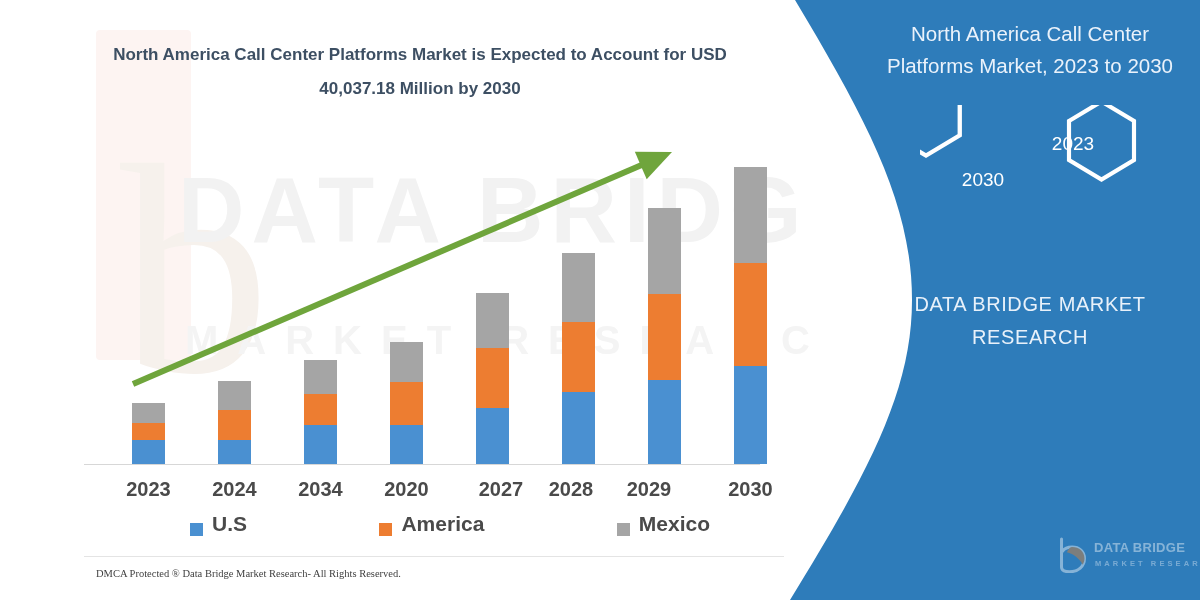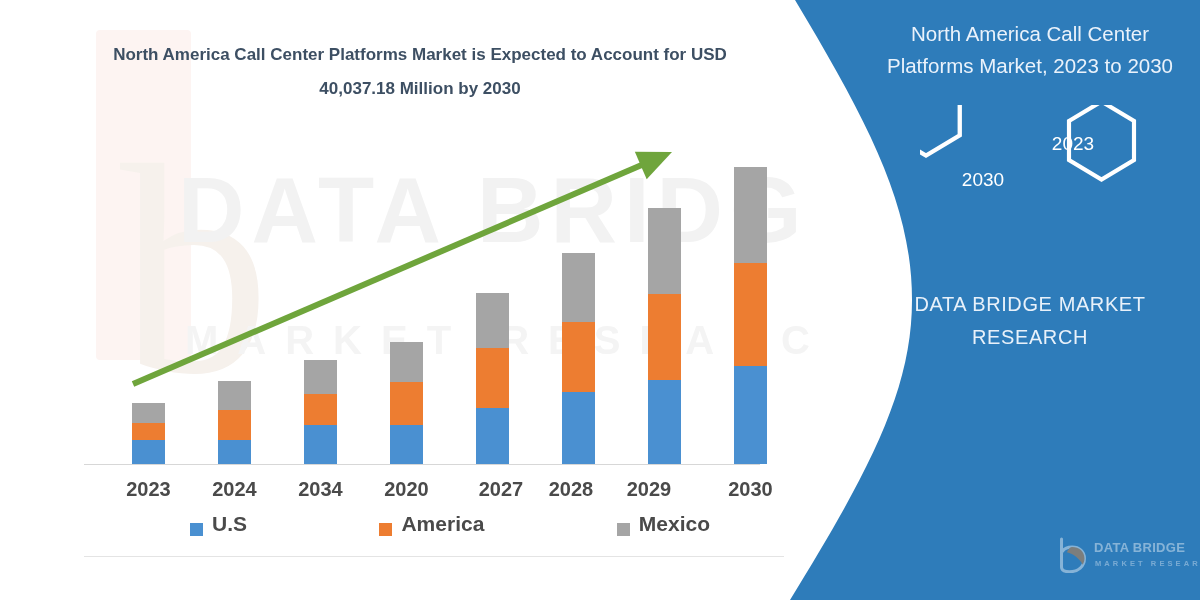--- a/index.html
+++ b/index.html
@@ -351,20 +351,21 @@
       </div>
 
     <svg class="arrow-svg" viewBox="0 0 800 600">
       <g id="arrow-group">
           <line x1="133" y1="384" x2="646.2812470981964" y2="163.07003835476516" stroke="#6fa53c" stroke-width="6"></line>
           <polygon points="672,152 646.7004634521485,179.22009277103817 634.839708072043,151.66428609053438" fill="#6fa53c"></polygon>
         </g>
     </svg>
 
     <div class="footer-rule"></div>
+    <div class="footer-left">DMCA Protected ® Data Bridge Market Research- All Rights Reserved.</div>
   <div class="legend">
         <div class="legend-item">
           <span class="legend-swatch" style="background: rgb(74, 144, 209);"></span>
           <span class="legend-label">U.S</span>
         </div>
         <div class="legend-item">
           <span class="legend-swatch" style="background: rgb(237, 125, 49);"></span>
           <span class="legend-label">America</span>
         </div>
         <div class="legend-item">

